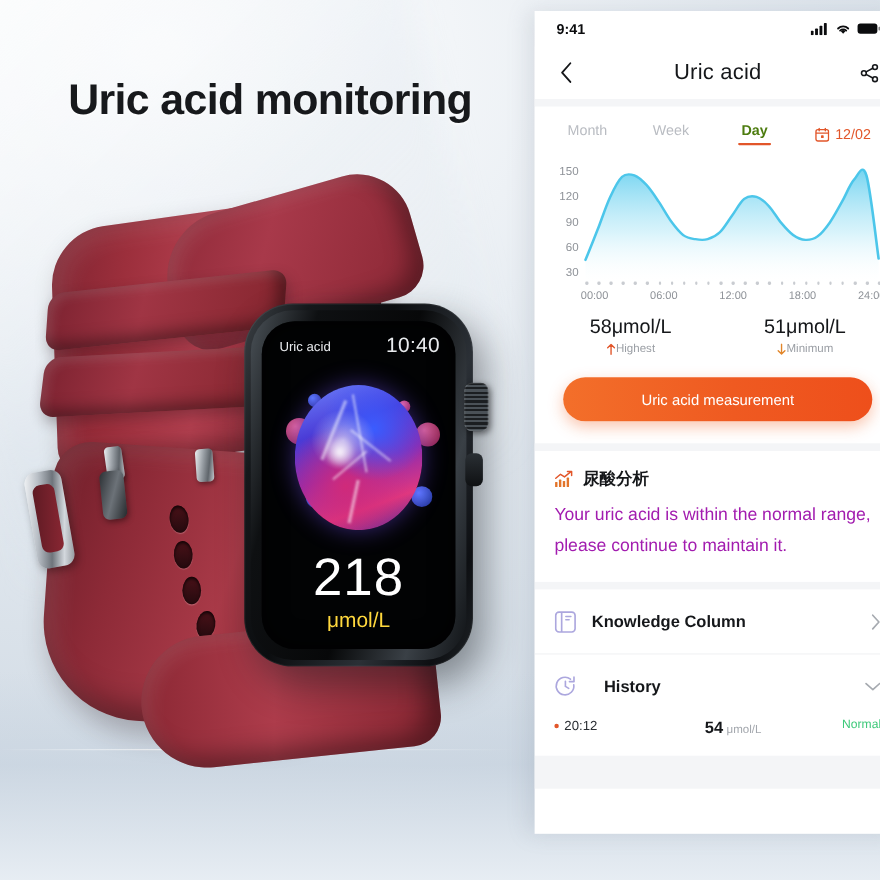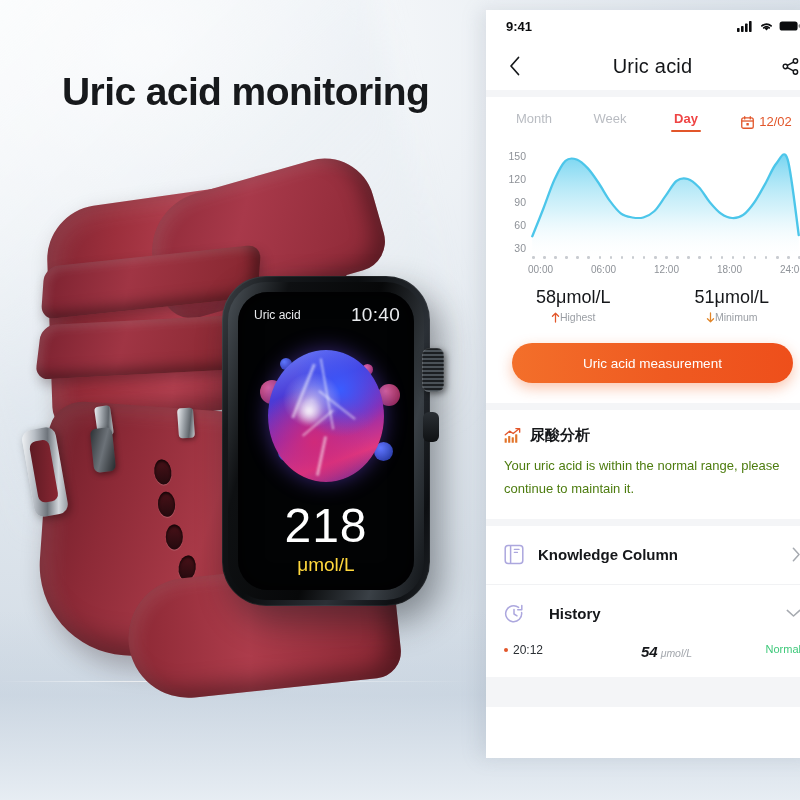--- a/index.html
+++ b/index.html
@@ -174,21 +174,21 @@
     padding:0 16px;background:#fff;
   }
   .nav-title{font-size:20px;color:#15171a;font-weight:400;letter-spacing:.2px;}
   .nav-btn{width:26px;height:26px;display:flex;align-items:center;justify-content:center;cursor:pointer;}
 
   .card{background:#fff;}
   .divider{height:7px;background:#f4f5f7;}
 
   .tabs{display:flex;align-items:center;padding:14px 18px 10px;gap:16px;}
   .tab{flex:1;text-align:center;font-size:13px;color:#b9bcc2;position:relative;padding-bottom:6px;cursor:pointer;}
-  .tab.active{color:#ef4444;font-weight:600;}
+  .tab.active{color:#4d7c0f;font-weight:600;}
   .tab.active:after{
     content:"";position:absolute;left:50%;transform:translateX(-50%);
     bottom:0;width:30px;height:2px;background:#e2562a;border-radius:2px;
   }
   .tab-date{flex:1.15;display:flex;align-items:flex-end;justify-content:center;gap:5px;color:#e2562a;font-size:13px;cursor:pointer;}
 
   .chartwrap{position:relative;height:132px;margin:4px 10px 0 6px;}
   .ylabels{position:absolute;left:6px;top:4px;width:28px;height:104px;
     display:flex;flex-direction:column;justify-content:space-between;
     font-size:10.5px;color:#8e9298;text-align:right;}
@@ -210,32 +210,32 @@
   .cta{
     margin:20px 26px 20px;height:40px;border-radius:20px;
     background:linear-gradient(90deg,#f36f2a 0%,#ef5a21 55%,#ee4f1b 100%);
     color:#fff;font-size:13.5px;display:flex;align-items:center;justify-content:center;
     box-shadow:0 5px 14px rgba(240,95,30,.36);cursor:pointer;
   }
 
   .analysis{padding:16px 18px 18px;}
   .an-head{display:flex;align-items:center;gap:8px;}
   .an-title{font-size:15px;font-weight:700;color:#15171a;}
-  .an-body{margin-top:10px;font-size:13px;line-height:1.75;color:#4d7c0f;}
+  .an-body{margin-top:10px;font-size:16px;line-height:1.75;color:#a21caf;}
 
   .row{
     height:58px;display:flex;align-items:center;padding:0 18px;gap:14px;cursor:pointer;
     border-bottom:1px solid #f1f2f4;
   }
   .row:last-child{border-bottom:none;}
   .row-label{flex:1;font-size:15px;font-weight:700;color:#15171a;}
   .hist-row{height:34px;display:flex;align-items:flex-start;padding:0 18px;font-size:12px;}
   .hist-time{color:#2b2f34;display:flex;align-items:center;gap:5px;flex:0 0 88px;}
   .hist-dot{width:4px;height:4px;border-radius:50%;background:#e2562a;}
-  .hist-val{flex:1;text-align:center;color:#15171a;font-size:15px;font-weight:700;font-style:italic;}
+  .hist-val{flex:1;text-align:center;color:#15171a;font-size:15px;font-weight:700;}
   .hist-unit{font-size:10.5px;color:#a3a7ad;font-weight:400;margin-left:3px;}
   .hist-status{flex:0 0 60px;text-align:right;color:#3ec97a;font-size:11px;}
   .tail{height:30px;background:#f4f5f7;}
 </style>
 </head>
 <body>
 
 <div id="stage">
 
   <div class="bg"></div>

